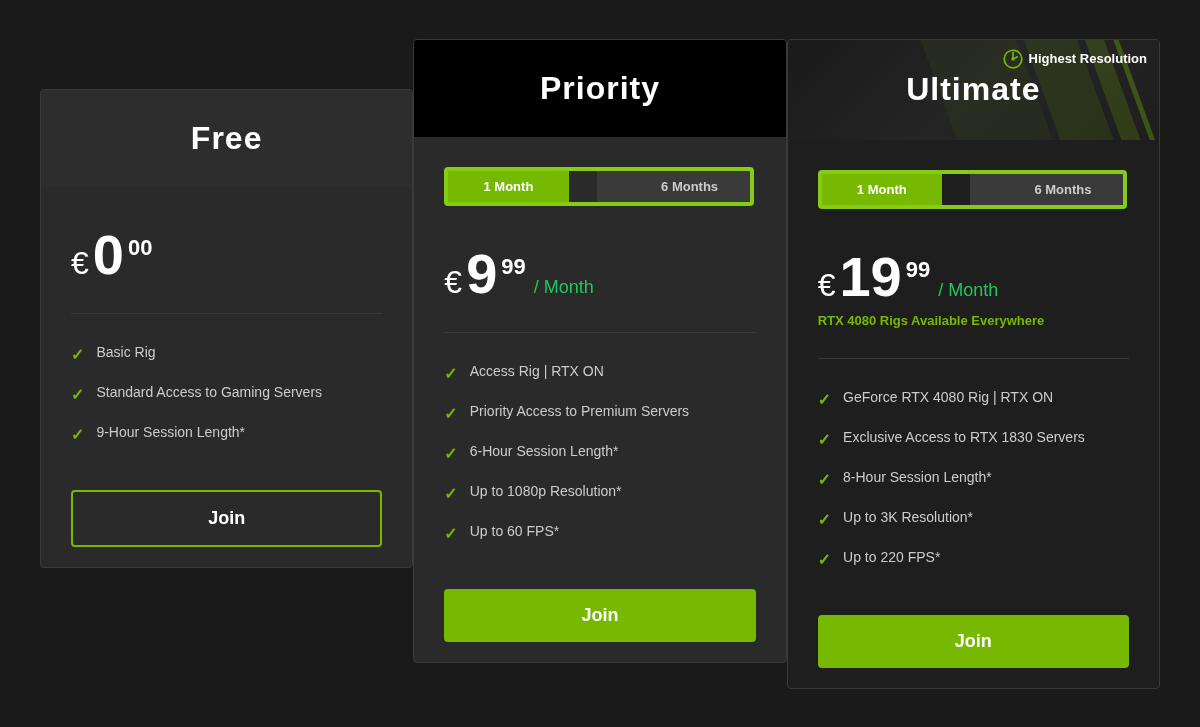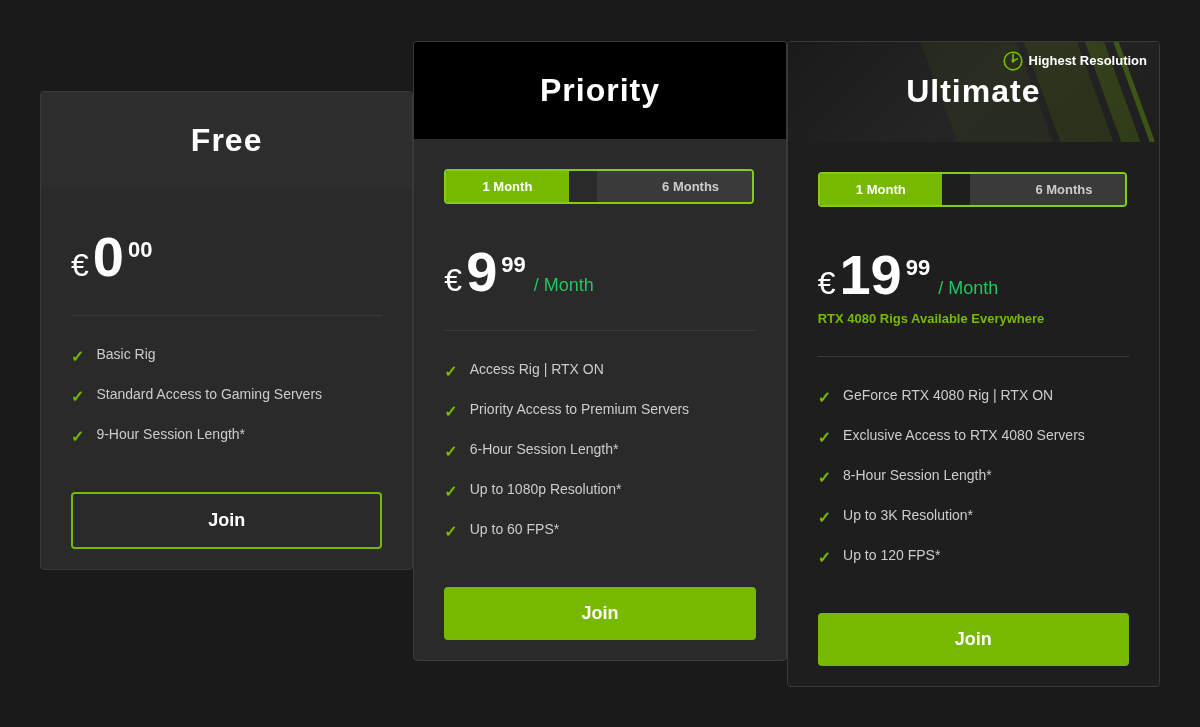--- a/index.html
+++ b/index.html
@@ -88,21 +88,21 @@
       padding: 20px 30px;
       flex: 1;
       display: flex;
       flex-direction: column;
     }
 
     .billing-toggle {
       display: flex;
       border-radius: 4px;
       overflow: hidden;
-      border: 2px solid #84cc16;
+      border: 4px solid #84cc16;
       margin: 10px 2px 20px 0;
       gap: 28px;
     }
     .toggle-btn {
       flex: 1;
       padding: 8px 0;
       text-align: center;
       font-size: 13px;
       font-weight: 700;
       cursor: pointer;
@@ -342,32 +342,32 @@
         <div class="rtx-badge">RTX 4080 Rigs Available Everywhere</div>
       </div>
       <div class="divider"></div>
       <ul class="features-list">
         <li class="feature-item">
           <span class="check-icon">✓</span>
           <span>GeForce RTX 4080 Rig | RTX ON</span>
         </li>
         <li class="feature-item">
           <span class="check-icon">✓</span>
-          <span>Exclusive Access to RTX 4080 Servers</span>
+          <span>Exclusive Access to RTX 1830 Servers</span>
         </li>
         <li class="feature-item">
           <span class="check-icon">✓</span>
           <span>8-Hour Session Length*</span>
         </li>
         <li class="feature-item">
           <span class="check-icon">✓</span>
           <span>Up to 3K Resolution*</span>
         </li>
         <li class="feature-item">
           <span class="check-icon">✓</span>
-          <span>Up to 120 FPS*</span>
+          <span>Up to 220 FPS*</span>
         </li>
       </ul>
       <button class="join-btn join-btn-filled">Join</button>
     </div>
   </div>
 
 </div>
 
 </body></html>

